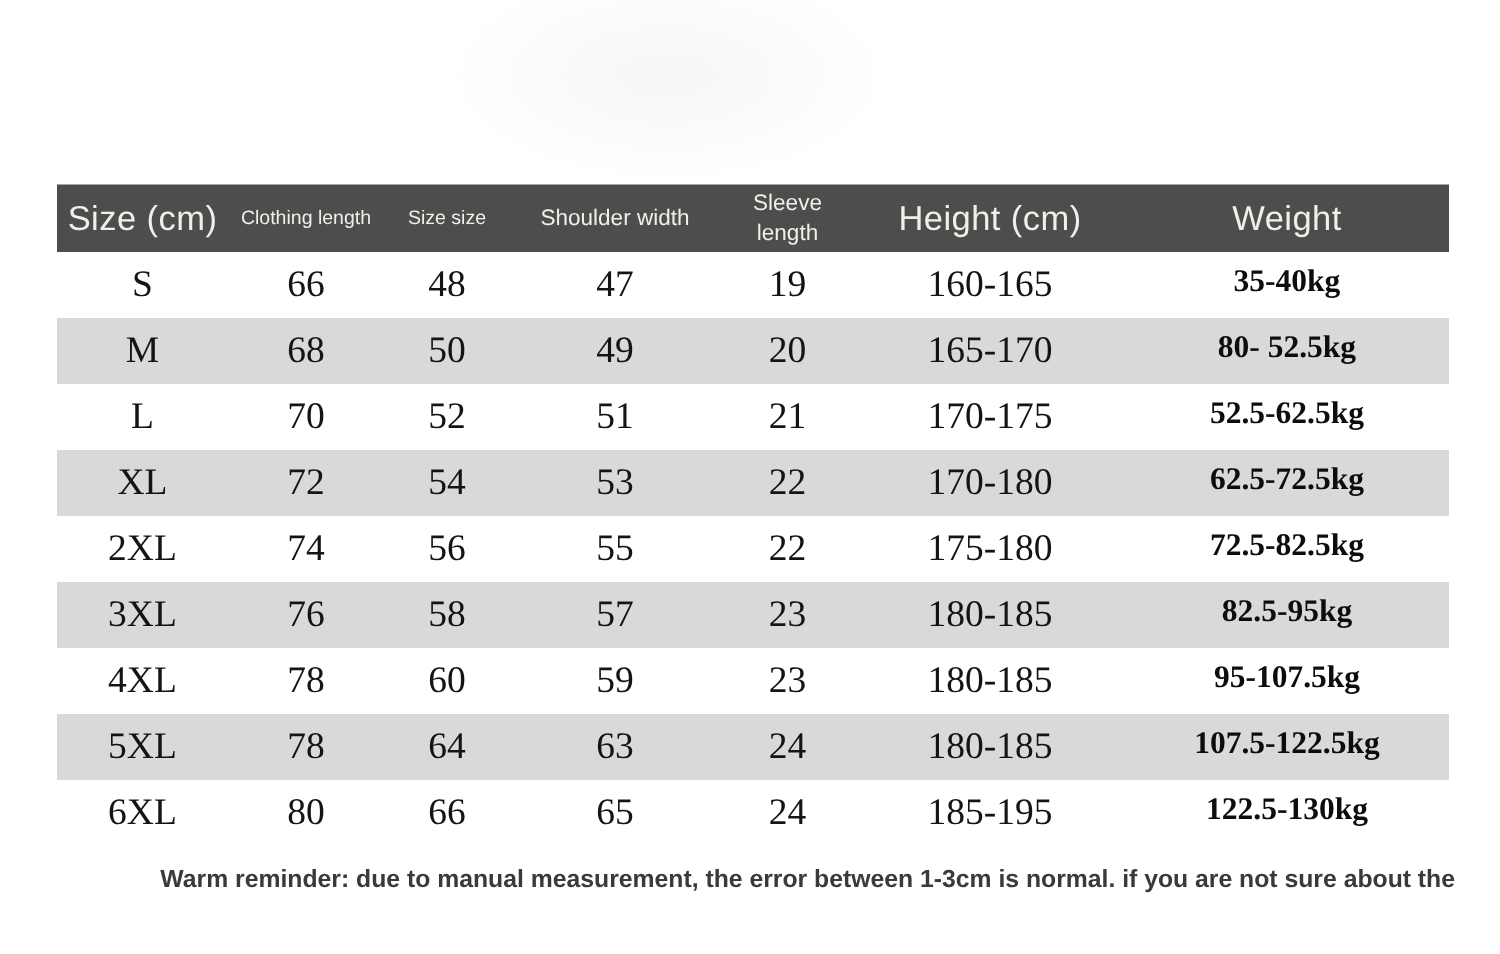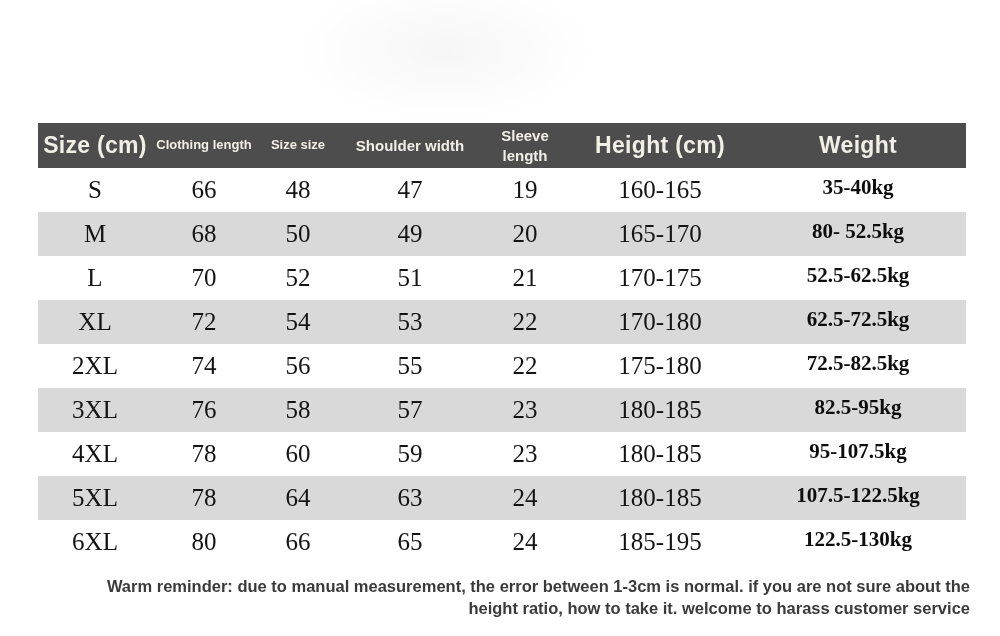--- a/index.html
+++ b/index.html
@@ -13,21 +13,21 @@
     position:absolute; left:290px; top:-25px; width:310px; height:150px;
     background: radial-gradient(ellipse at center, rgba(0,0,0,0.035), rgba(0,0,0,0) 68%);
     pointer-events:none;
   }
   table.size-chart {
     position:absolute; left:38px; top:123px; width:928px;
     border-collapse:collapse; table-layout:fixed;
   }
   thead th {
     background:#4d4d4d; color:#f1efe6;
-    font-family:"Liberation Sans", sans-serif; font-weight:700;
+    font-family:"Liberation Sans", sans-serif; font-weight:400;
     height:45px; padding:0 2px; vertical-align:middle; text-align:center;
   }
   thead th.big   { font-size:23px; letter-spacing:0.3px; }
   thead th.mid   { font-size:15px; line-height:1.28; }
   thead th.small { font-size:13px; line-height:1.3; }
   tbody tr { height:44px; }
   tbody tr:nth-child(even) { background:#d9d9d9; }
   tbody td {
     text-align:center; padding:0;
     font-family:"Liberation Serif","DejaVu Serif",serif;
@@ -151,15 +151,14 @@
           <td>65</td>
           <td>24</td>
           <td>185-195</td>
           <td>122.5-130kg</td>
         </tr>
       </tbody>
   </table>
 
   <div class="reminder">
     <div>Warm reminder: due to manual measurement, the error between 1-3cm is normal. if you are not sure about the</div>
-    <div>height ratio, how to take it. welcome to harass customer service</div>
   </div>
 </div>
 
 </body></html>

